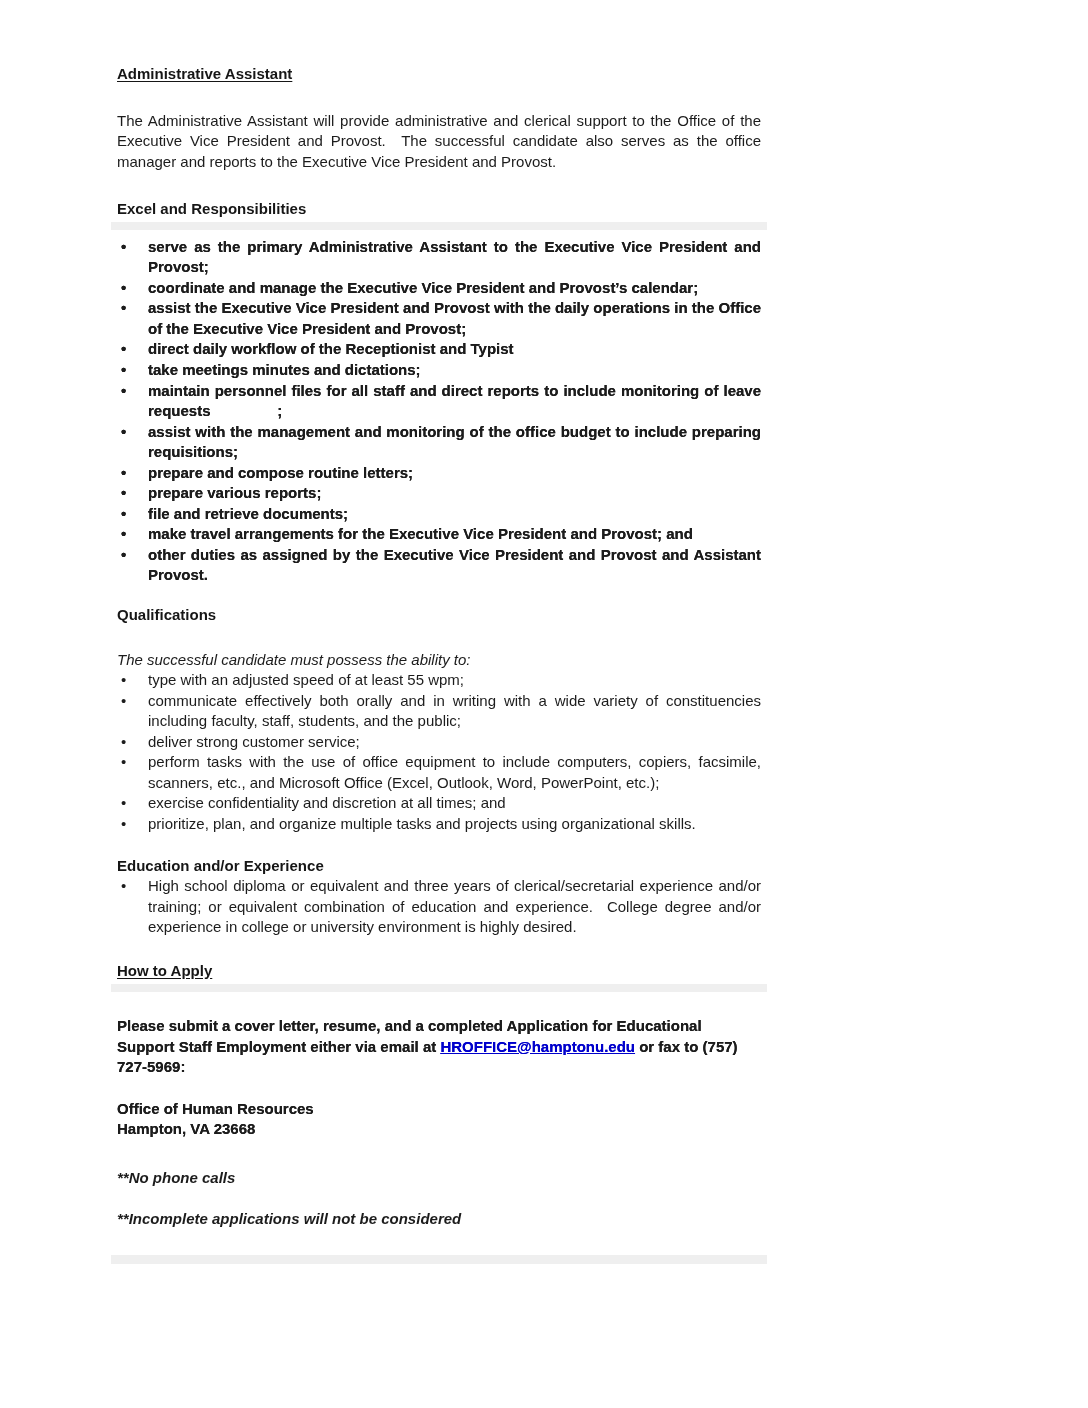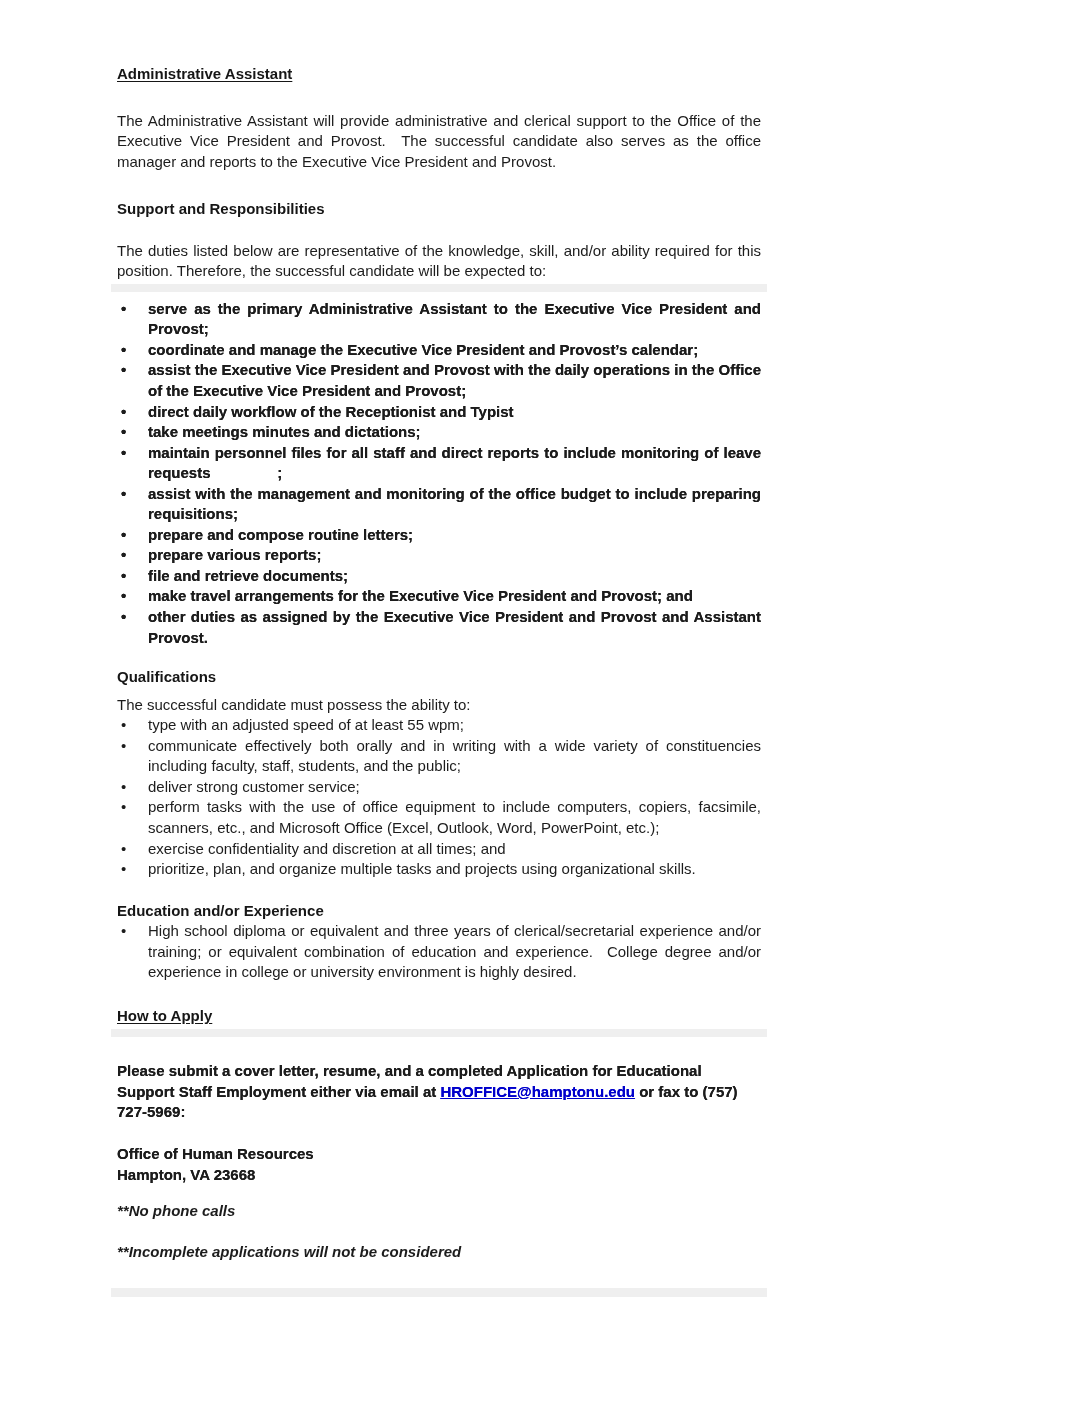--- a/index.html
+++ b/index.html
@@ -67,42 +67,41 @@
     text-decoration: underline;
     cursor: pointer;
   }
   
   .m-intro      { margin-top: 26px; }
   .m-duties-h   { margin-top: 27px; }
   .m-duties-p   { margin-top: 21px; }
   .m-bar1       { margin-top: 2px; }
   .m-duties-ul  { margin-top: 7px; }
   .m-qual-h     { margin-top: 19px; }
-  .m-qual-p     { margin-top: 7px; }
+  .m-qual-p     { margin-top: 24px; font-style: italic; }
   .m-edu-h      { margin-top: 21px; }
   .m-apply-h    { margin-top: 23px; }
   .m-bar2       { margin-top: 3px; }
   .m-apply-p    { margin-top: 24px; }
   .m-address    { margin-top: 21px; }
-  .m-note1      { margin-top: 16px; }
+  .m-note1      { margin-top: 28px; }
   .m-note2      { margin-top: 20px; }
   .m-bar3       { margin-top: 26px; height: 9px; }
 </style>
 </head>
 <body>
 
 <div class="page">
 
   <h1 class="u">Administrative Assistant</h1>
 
   <p class="m-intro">The Administrative Assistant will provide administrative and clerical support to the Office of the Executive Vice President and Provost.&nbsp; The successful candidate also serves as the office manager and reports to the Executive Vice President and Provost.</p>
 
-  <h2 class="m-duties-h">Support and Responsibilities</h2>
+  <h2 class="m-duties-h">Excel and Responsibilities</h2>
 
-  <p class="m-duties-p">The duties listed below are representative of the knowledge, skill, and/or ability required for this position. Therefore, the successful candidate will be expected to:</p>
 
   <div class="divider m-bar1"></div>
 
   <ul class="heavy m-duties-ul">
     <li>serve as the primary Administrative Assistant to the Executive Vice President and Provost;</li>
     <li>coordinate and manage the Executive Vice President and Provost’s calendar;</li>
     <li>assist the Executive Vice President and Provost with the daily operations in the Office of the Executive Vice President and Provost;</li>
     <li>direct daily workflow of the Receptionist and Typist</li>
     <li>take meetings minutes and dictations;</li>
     <li>maintain personnel files for all staff and direct reports to include monitoring of leave requests&nbsp;&nbsp;&nbsp;&nbsp;&nbsp;&nbsp;&nbsp;&nbsp;&nbsp;&nbsp;&nbsp;&nbsp;&nbsp;&nbsp;&nbsp;&nbsp;;</li>

